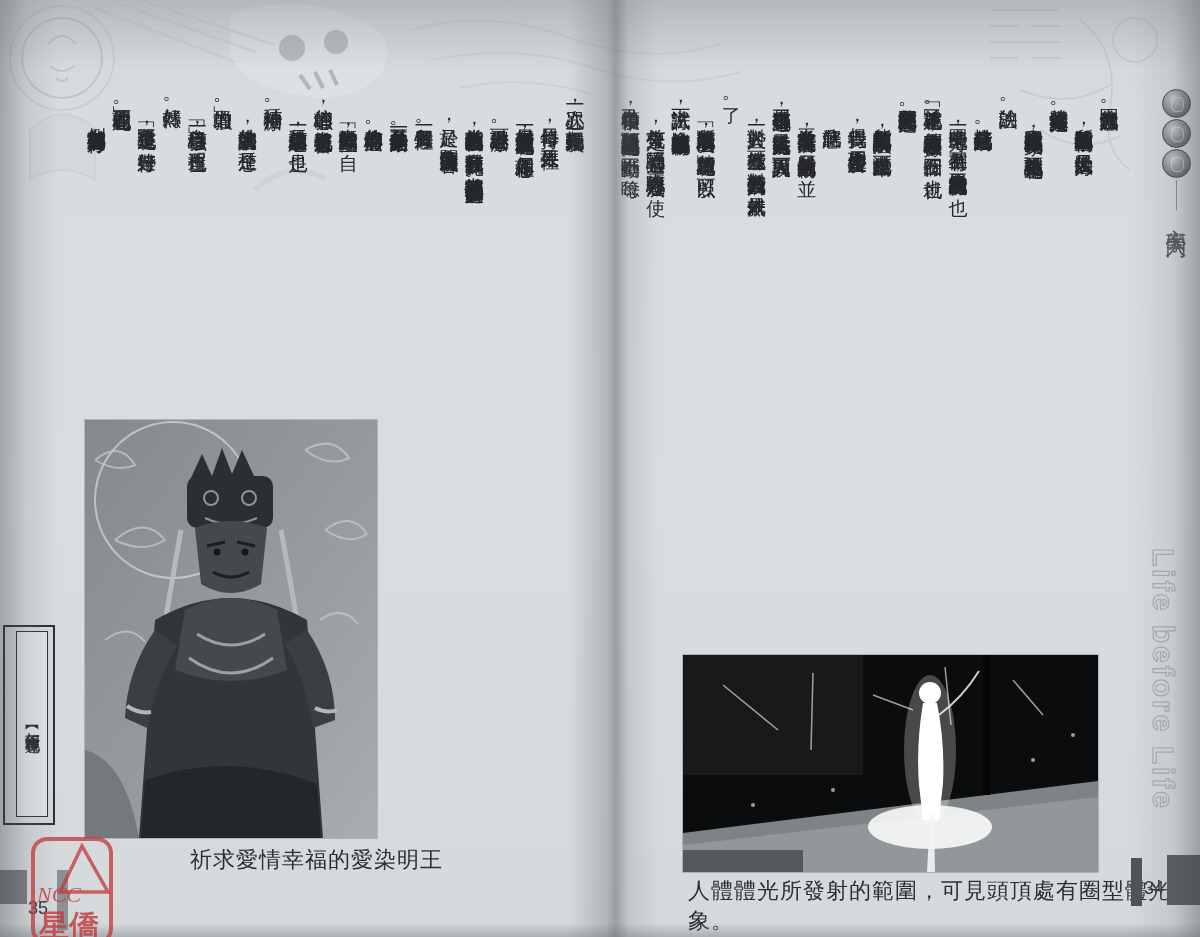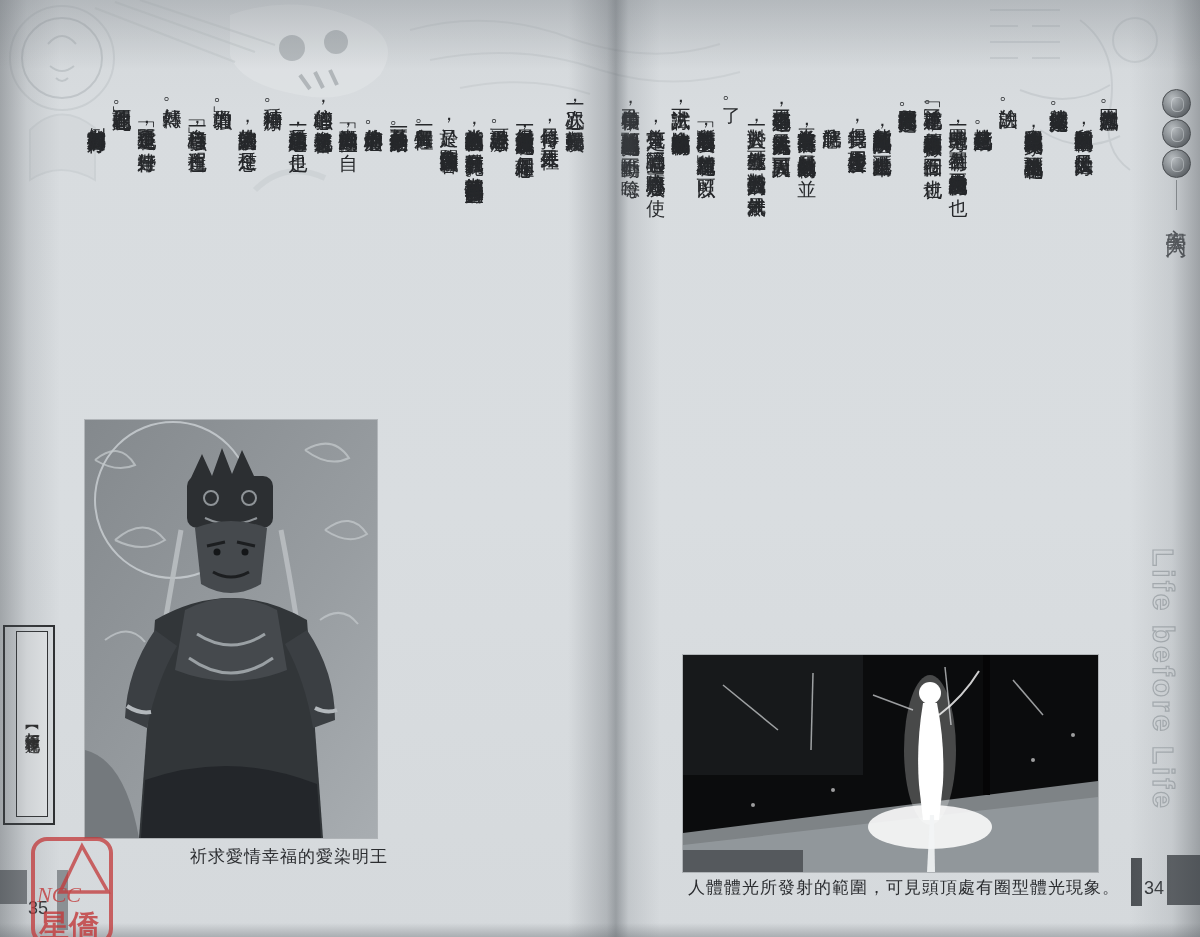--- a/index.html
+++ b/index.html
@@ -42,21 +42,21 @@
   
   .chapter-outer{position:absolute;left:3px;top:625px;width:48px;height:196px;
     border:2px solid #2c2e30;}
   .chapter-inner{position:absolute;left:16px;top:631px;width:30px;height:184px;
     background:#e3e6e8;border:1px solid #2c2e30;display:flex;align-items:center;justify-content:center;}
   .chapter-inner .vtxt{writing-mode:vertical-rl;font-size:15px;letter-spacing:1px;color:#222;}
   
   .photo{position:absolute;box-shadow:0 0 0 1px rgba(60,64,68,.25);}
   .statue{left:85px;top:420px;width:292px;height:418px;}
   .aura{left:683px;top:655px;width:415px;height:217px;}
-  .caption{position:absolute;font-size:17px;color:#2b2d30;letter-spacing:1px;text-align:right;}
+  .caption{position:absolute;font-size:22px;color:#2b2d30;letter-spacing:1px;}
   
   .ncc-logo{position:absolute;left:30px;top:836px;width:84px;height:110px;z-index:5;opacity:.9;}
   .pgnum{position:absolute;font-family:"Liberation Sans",sans-serif;font-size:18px;color:#2e3134;}
   .block{position:absolute;}
   .blk-bl{left:0;top:870px;width:27px;height:34px;background:#74787c;}
   .bar-bl{left:57px;top:870px;width:11px;height:60px;background:#8b9094;}
   .bar-br{left:1131px;top:858px;width:11px;height:48px;background:#4d5155;}
   .blk-br{left:1167px;top:855px;width:33px;height:50px;background:#4d5155;}
   .bg-art{position:absolute;left:0;top:0;pointer-events:none;}
 </style>

